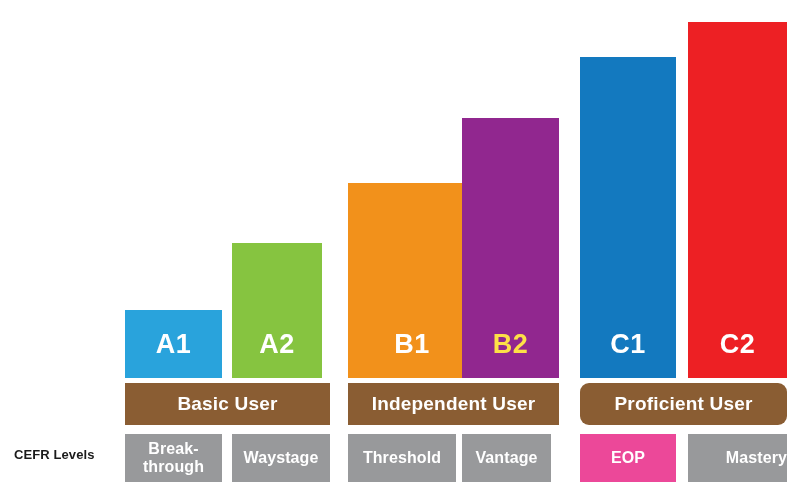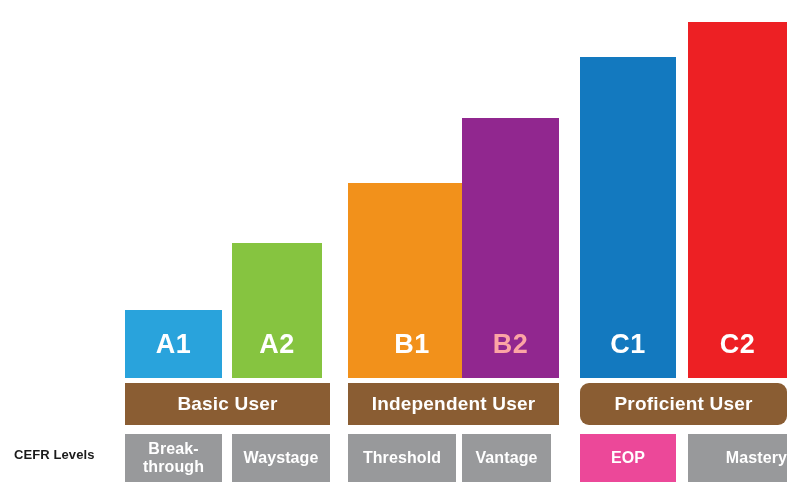--- a/index.html
+++ b/index.html
@@ -89,21 +89,21 @@
       <div class="bar" style="left: 125px; top: 310px; width: 97px; height: 68px; background: rgb(41, 163, 220);">
         <div class="bar-label" style="color: rgb(255, 255, 255);">A1</div>
       </div>
       <div class="bar" style="left: 232px; top: 243px; width: 90px; height: 135px; background: rgb(134, 196, 64);">
         <div class="bar-label" style="color: rgb(255, 255, 255);">A2</div>
       </div>
       <div class="bar" style="left: 348px; top: 183px; width: 128px; height: 195px; background: rgb(242, 145, 27);">
         <div class="bar-label" style="color: rgb(255, 255, 255);">B1</div>
       </div>
       <div class="bar" style="left: 462px; top: 118px; width: 97px; height: 260px; background: rgb(145, 39, 143);">
-        <div class="bar-label" style="color: #fca5a5;">B2</div>
+        <div class="bar-label" style="color: #fde047;">B2</div>
       </div>
       <div class="bar" style="left: 580px; top: 57px; width: 96px; height: 321px; background: rgb(19, 121, 191);">
         <div class="bar-label" style="color: rgb(255, 255, 255);">C1</div>
       </div>
       <div class="bar" style="left: 688px; top: 22px; width: 99px; height: 356px; background: rgb(237, 32, 36);">
         <div class="bar-label" style="color: rgb(255, 255, 255);">C2</div>
       </div>
     </div>
 
   <div id="user-bands-layer">

